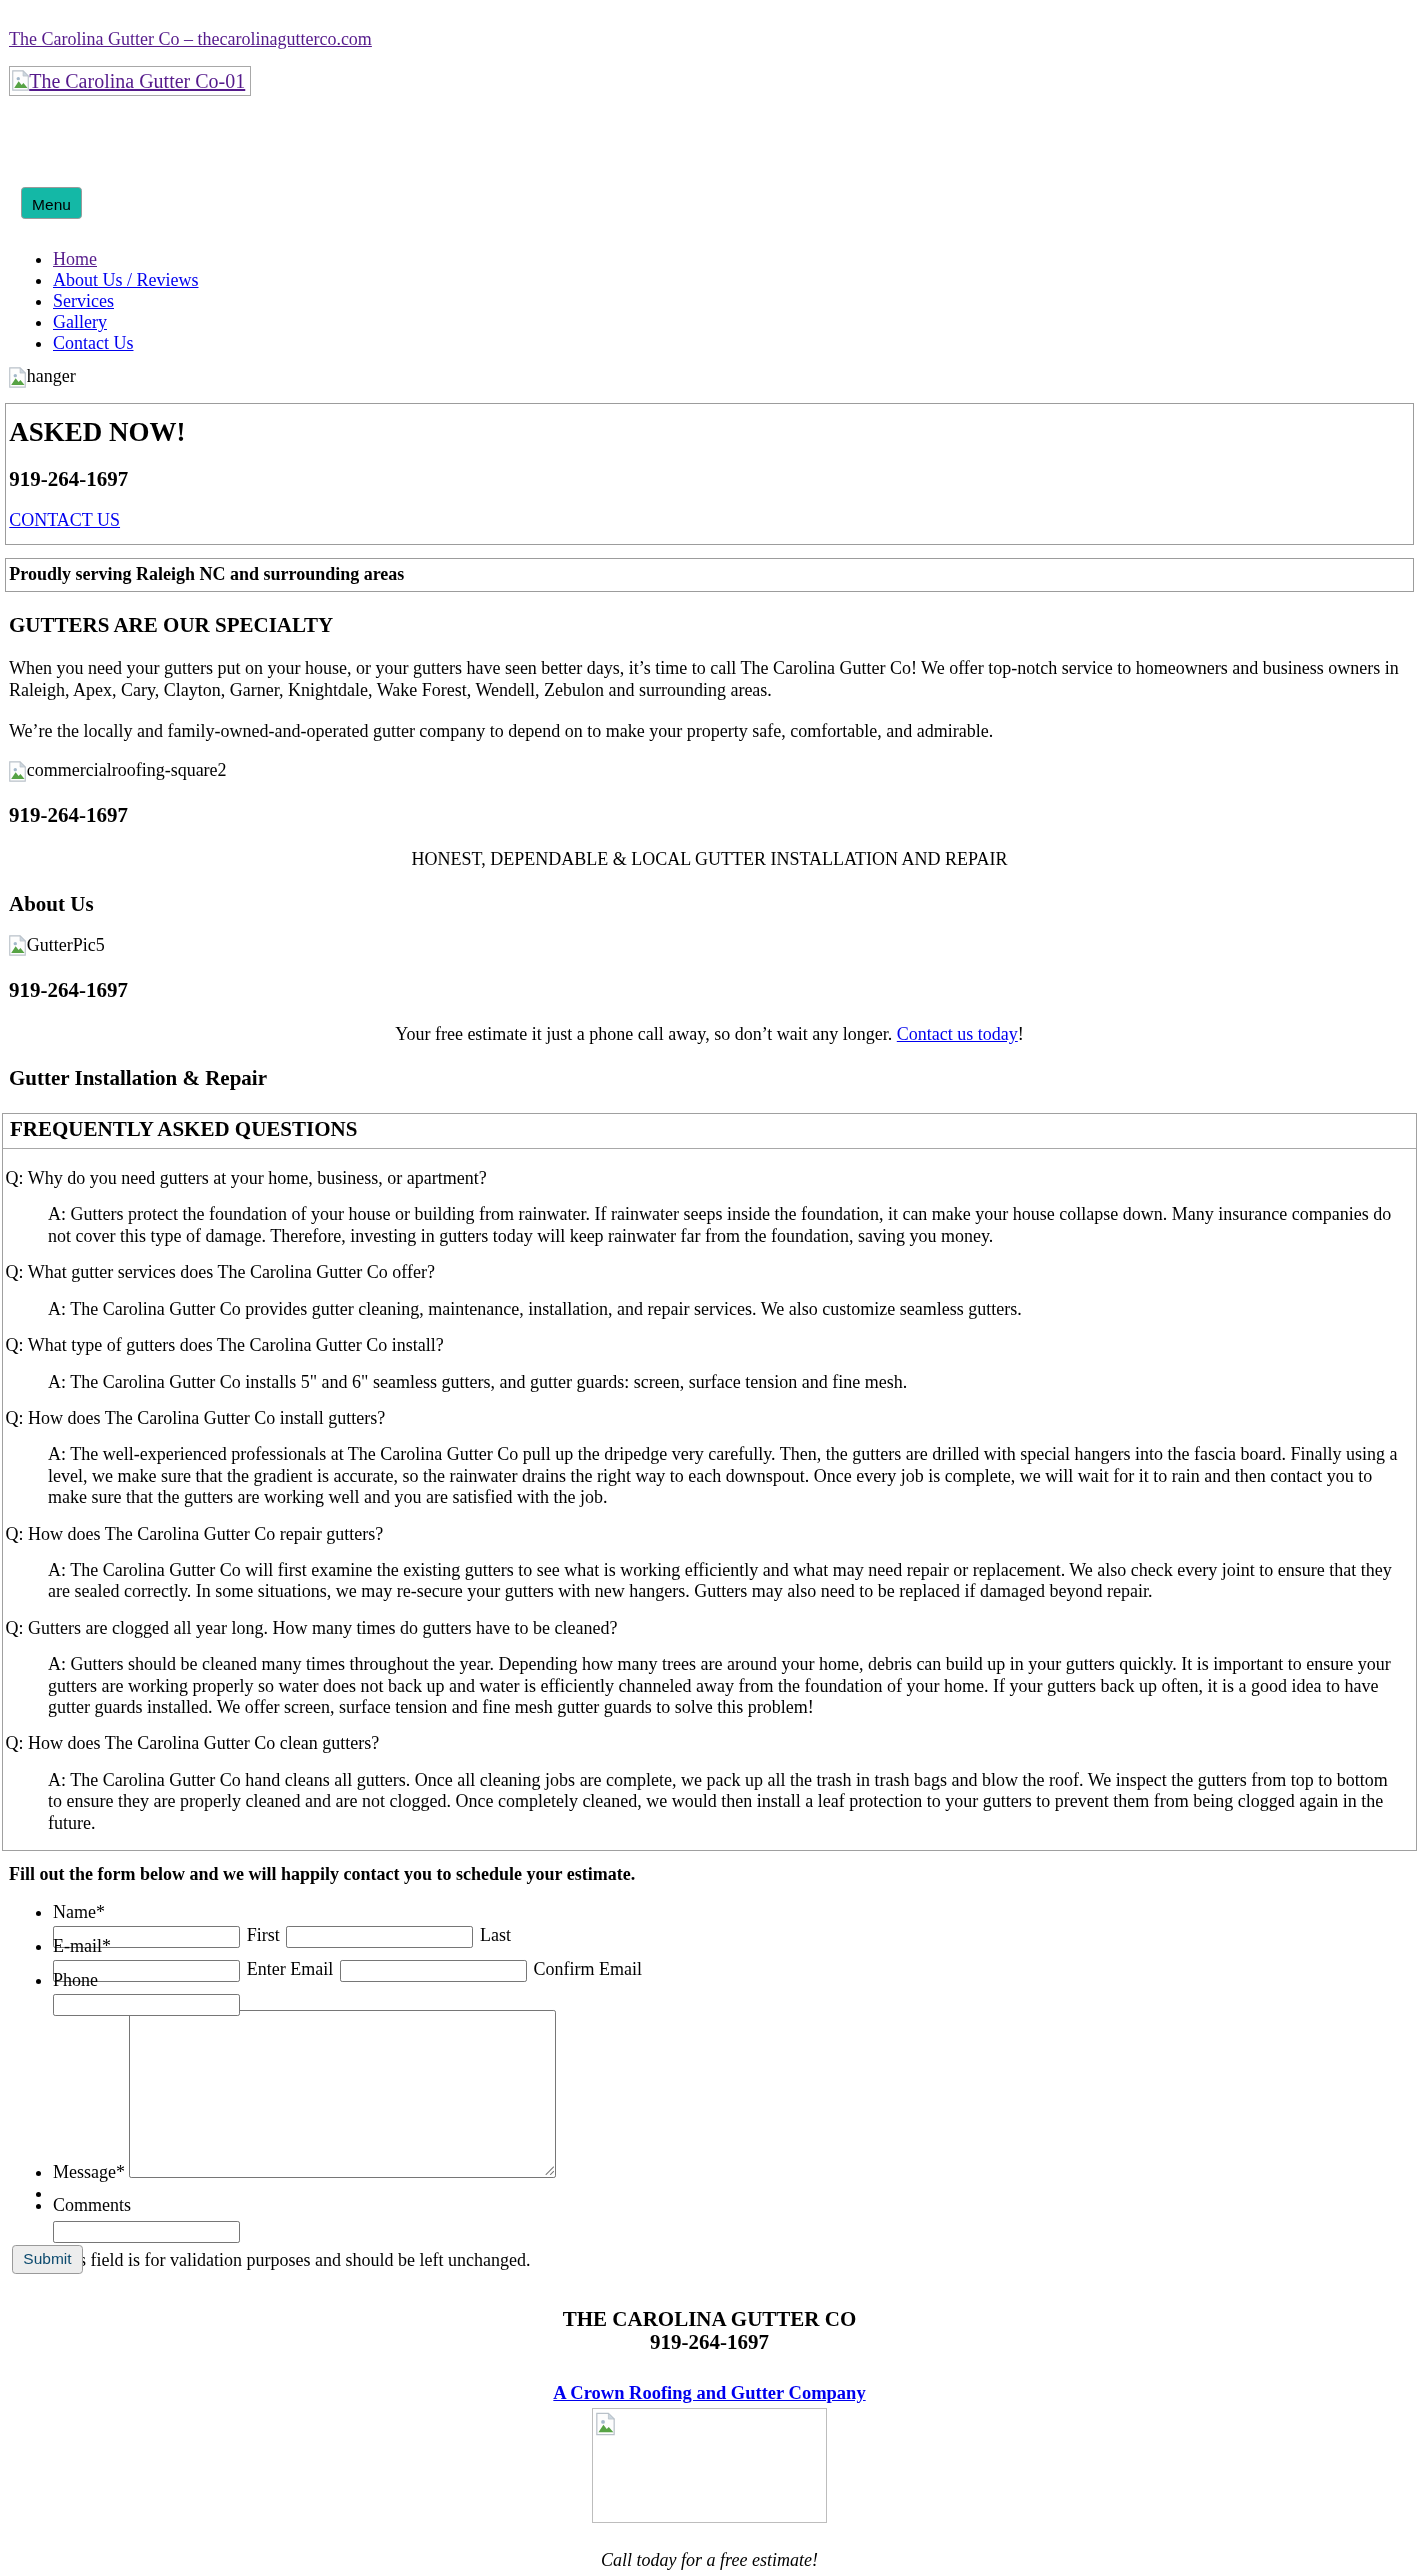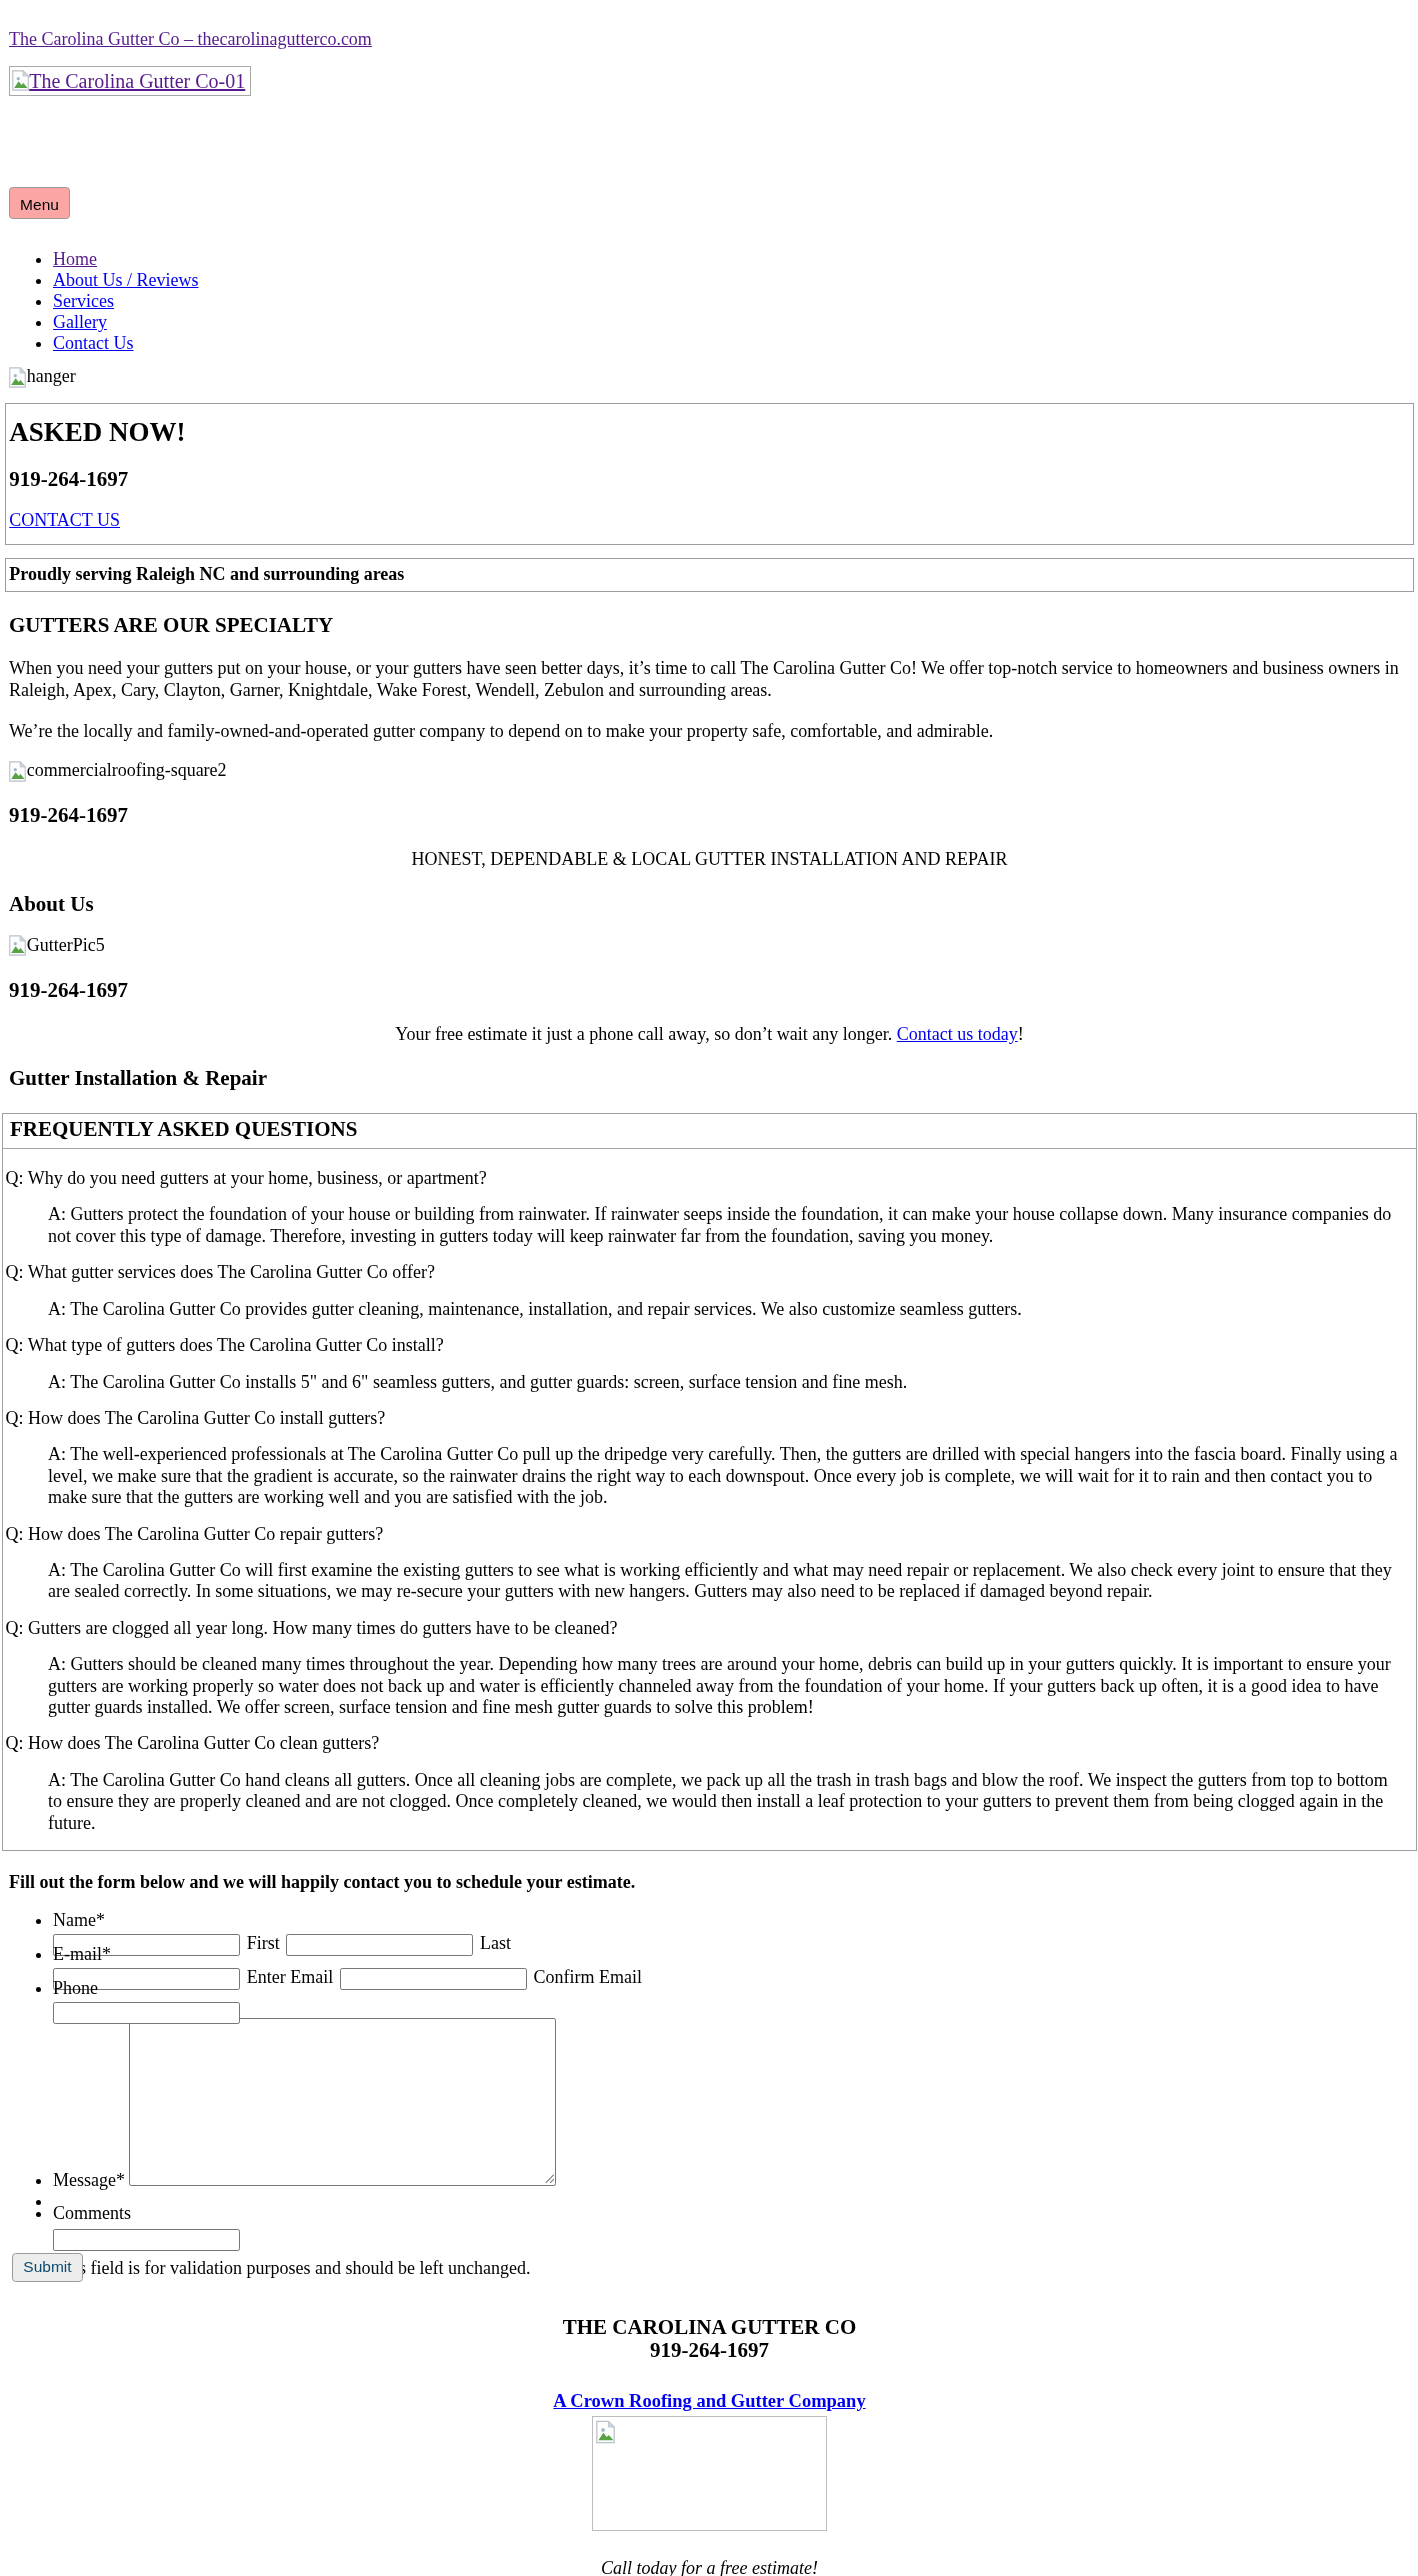--- a/index.html
+++ b/index.html
@@ -26,24 +26,24 @@
     display: inline-flex; align-items: center;
     border: 0.7px solid #a8a8a8;
     padding: 2.2px 4.4px 2.2px 2.2px;
     font-size: 20px;
   }
   .bimg-icon { flex: 0 0 auto; }
 
   
   .menu-btn {
     display: inline-block;
-    margin: 90px 0 0;
+    margin: 90px 12px 0;
     width: 61px;
     padding: 6.7px 8.1px 4.4px;
-    background: #fca5a5;
+    background: #14b8a6;
     border: 1.5px solid #9a9a9a;
     border-radius: 3.7px;
     font-family: "Liberation Sans", sans-serif;
     font-size: 15.5px;
     color: #000;
     text-align: center;
     cursor: pointer;
   }
   .menu-btn .bar { width: 41px; height: 7.4px; background: #000; margin: 0 auto 9px; }
   .menu-btn .menu-label { display: block; margin-top: 1.5px; }
@@ -87,21 +87,21 @@
     margin-top: 1.5px;
     border-bottom: 1.5px solid #a8a8a8;
     padding: 2.2px 7.4px 5.2px;
   }
   .faq-header h3 { margin: 0; font-size: 21px; font-weight: bold; }
   .faq-body { padding: 4.4px 10.3px 16.3px 1.5px; }
   .faq-q { font-size: 18px; font-weight: normal; margin: 15px 0 0 1.5px; line-height: 21.4px; }
   .faq-a { font-size: 18px; margin: 15px 0 0 44px; line-height: 21.4px; }
 
   
-  .form-intro { font-size: 18px; font-weight: bold; margin: 21px 0 0; }
+  .form-intro { font-size: 18px; font-weight: bold; margin: 13px 0 0; }
   .form-list { margin: 16.3px 0 0; padding-left: 44px; font-size: 18px; }
   .form-list > li { line-height: 21.4px; position: relative; }
   .field-label { position: relative; z-index: 2; }
   .input-row { position: relative; z-index: 1; margin: 1.5px 0 -12px; white-space: nowrap; }
   .input-row.phone-row { margin-bottom: -9px; }
   .txt-input {
     width: 187px; height: 22px;
     border: 0.7px solid #767676; border-radius: 2.2px;
     background: #fff;
     font: 15px "Liberation Sans", sans-serif;

